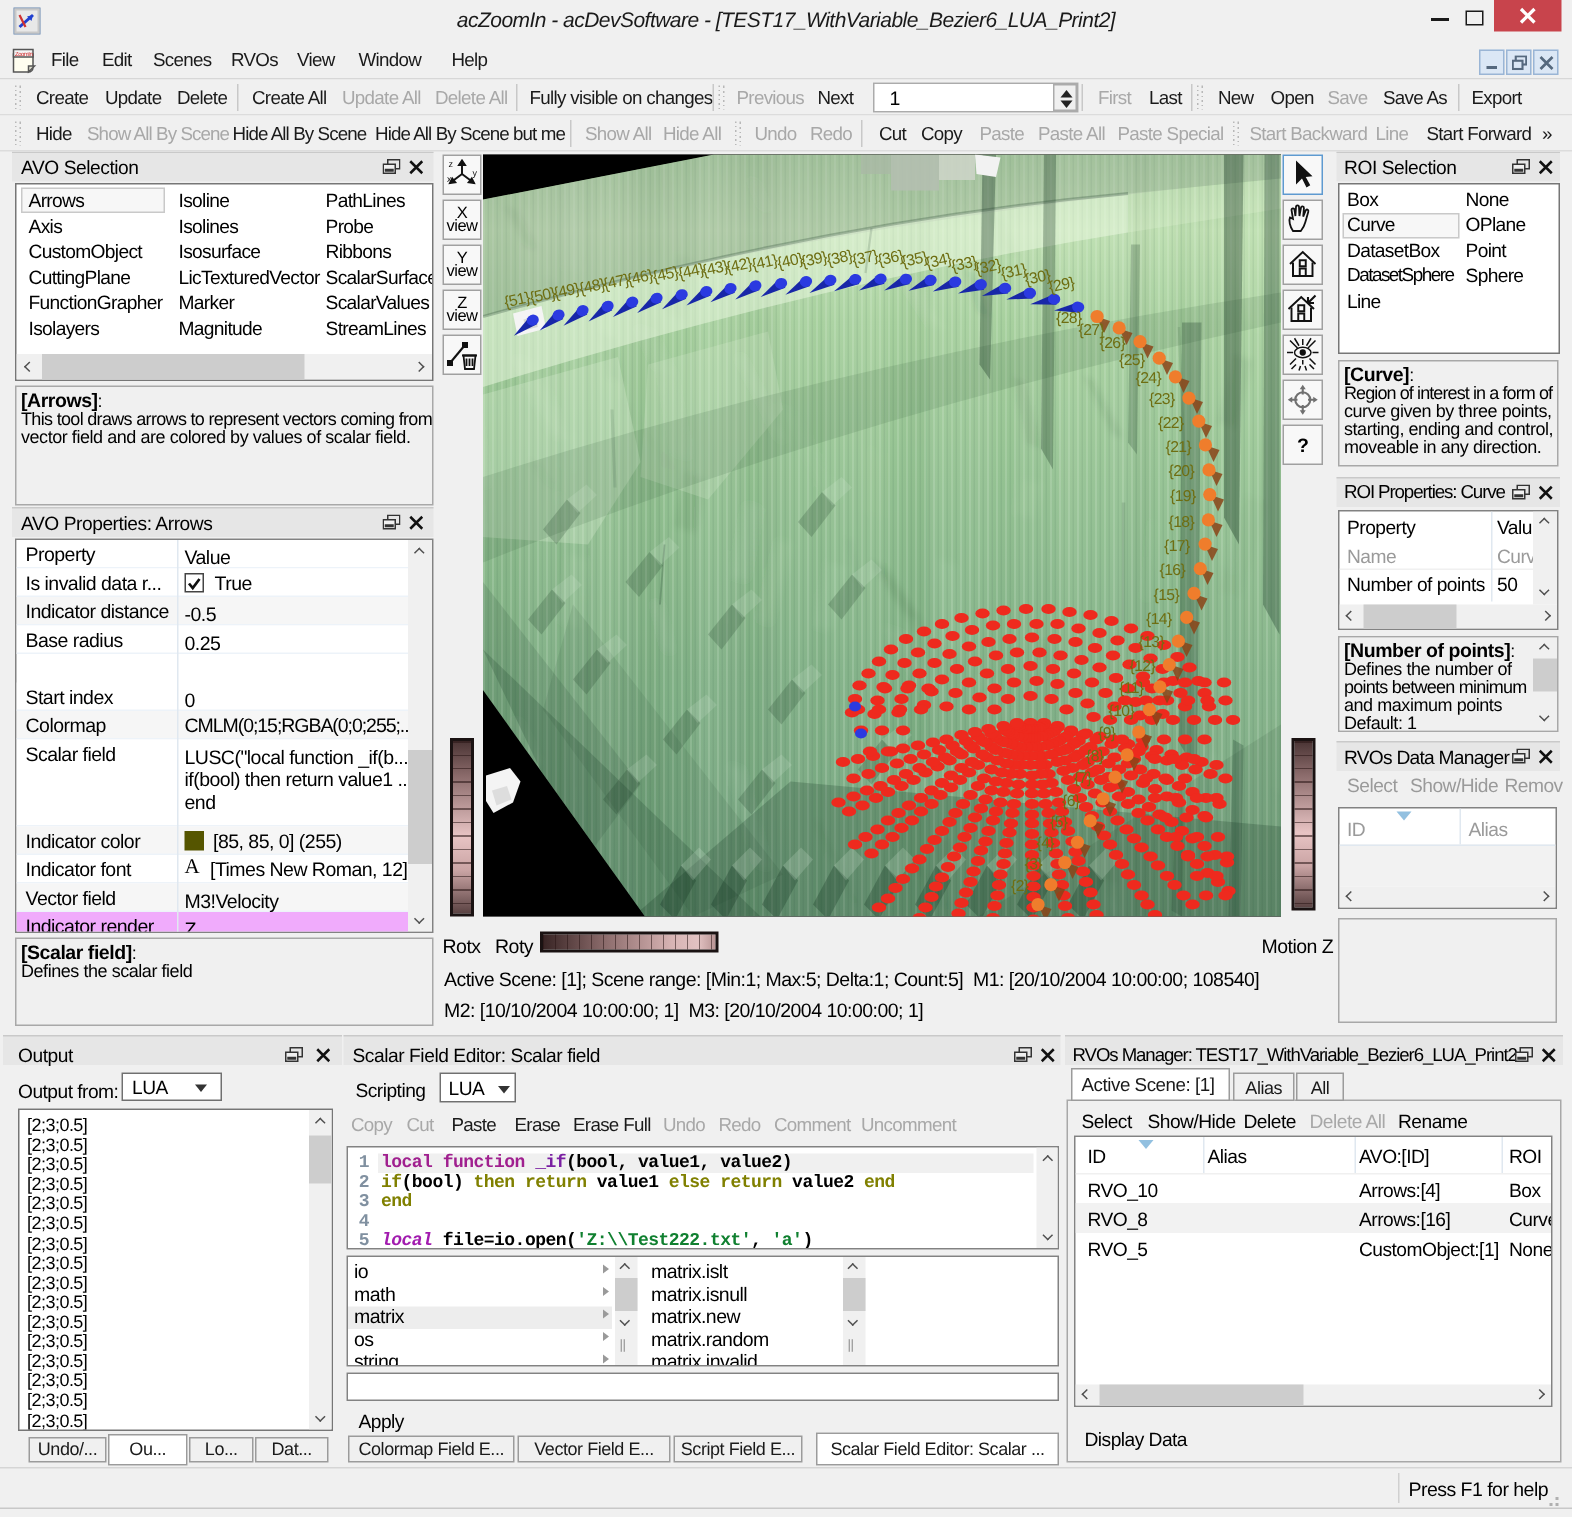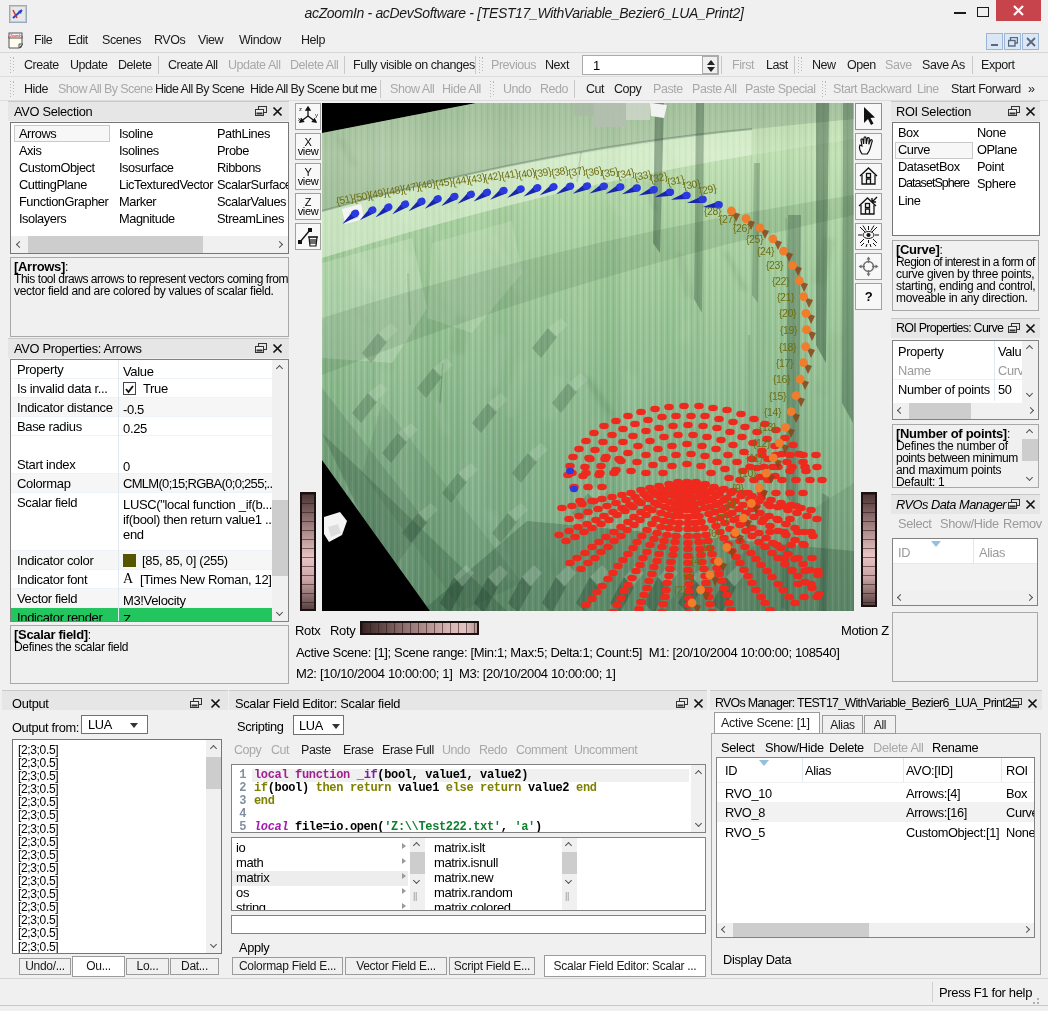--- a/index.html
+++ b/index.html
@@ -232,21 +232,21 @@
 </div>
 <div class="p" style="left:0;top:210px;width:261px;height:19px;background:#fff;border-bottom:1px solid #edf3f9;">
 <div class="p" style="left:6px;top:2px;font-size:13px;">Indicator font</div>
 <div class="p" style="left:112px;top:1px;font-size:14px;font-family:'Liberation Serif',serif;">A</div>
 <div class="p" style="left:129px;top:2px;font-size:13px;">[Times New Roman, 12]</div>
 </div>
 <div class="p" style="left:0;top:229px;width:261px;height:19px;background:#f6f6f6;border-bottom:1px solid #edf3f9;">
 <div class="p" style="left:6px;top:2px;font-size:13px;">Vector field</div>
 <div class="p" style="left:112px;top:2px;font-size:13px;line-height:19.4px;">M3!Velocity</div>
 </div>
-<div class="p" style="left:0;top:248px;width:261px;height:19px;background:#22c55e;border-bottom:1px solid #edf3f9;">
+<div class="p" style="left:0;top:248px;width:261px;height:19px;background:#f0abfc;border-bottom:1px solid #edf3f9;">
 <div class="p" style="left:6px;top:2px;font-size:13px;">Indicator render</div>
 <div class="p" style="left:112px;top:2px;font-size:13px;line-height:19.4px;">Z</div>
 </div>
 <div class="p" style="left:107px;top:0;width:1px;height:267px;background:#e0e8f0;"></div>
 <div class="p" style="left:261px;top:0;width:16px;height:261px;background:#f0f0f0;">
 <div class="ch chu" style="left:4px;top:4px;"></div>
         <div class="ch chd" style="left:4px;top:250px;"></div>
 <div class="vthumb" style="left:0px;top:140px;width:16px;height:76px;"></div>
       </div>
   </div>
@@ -318,21 +318,21 @@
     <b>[Number of points]</b>:<br><span style="white-space:nowrap">Defines the number of</span><br><span style="white-space:nowrap;letter-spacing:-0.5px">points between minimum</span><br><span style="white-space:nowrap">and maximum points</span><br>Default: 1
   </div>
   <div class="p" style="left:129px;top:0;width:16px;height:62px;background:#f0f0f0;">
     <div class="ch chu" style="left:4px;top:3px;"></div>
       <div class="ch chd" style="left:4px;top:50px;"></div>
     <div class="vthumb" style="left:0;top:14px;width:16px;height:22px;"></div>
   </div>
 </div>
 
 <div class="p" style="left:891px;top:494px;width:149px;height:190px;">
-  <div class="p ptitle" style="left:5px;top:3px;letter-spacing:-0.5px;font-style:italic;">RVOs Data Manager</div>
+  <div class="p ptitle" style="left:5px;top:3px;letter-spacing:-0.5px;">RVOs Data Manager</div>
   <svg class="p" style="left:117px;top:5px;" width="12" height="11" viewBox="0 0 12 11">
       <rect x="3.5" y="0.5" width="8" height="6" fill="none" stroke="#333"></rect>
       <rect x="0.5" y="3.5" width="8" height="6" fill="#f0f0f0" stroke="#333"></rect>
       <rect x="1.5" y="6.5" width="6" height="2" fill="#333"></rect>
     </svg>
   <svg class="p" style="left:134px;top:5px;" width="11" height="11" viewBox="0 0 11 11">
       <path d="M1.5 1.5 L9.5 9.5 M9.5 1.5 L1.5 9.5" stroke="#111" stroke-width="1.7"></path>
     </svg>
   <div class="p" style="left:7px;top:22px;color:#9a9a9a;">Select</div>
   <div class="p" style="left:49px;top:22px;color:#9a9a9a;">Show/Hide</div>
@@ -449,21 +449,21 @@
     <div class="p" style="left:178px;top:0;width:15px;height:72px;background:#f0f0f0;">
       <div class="ch chu" style="left:3px;top:3px;"></div>
         <div class="vthumb" style="left:0;top:14px;width:15px;height:22px;"></div>
         <div class="ch chd" style="left:3px;top:40px;"></div>
       <div class="p" style="left:3px;top:53px;font-size:9px;color:#909090;">||</div>
     </div>
     <div class="p" style="left:202px;top:2px;">matrix.islt</div>
       <div class="p" style="left:202px;top:17px;">matrix.isnull</div>
       <div class="p" style="left:202px;top:32px;">matrix.new</div>
       <div class="p" style="left:202px;top:47px;">matrix.random</div>
-      <div class="p" style="left:202px;top:62px;">matrix.colored</div>
+      <div class="p" style="left:202px;top:62px;">matrix.invalid</div>
     <div class="p" style="left:330px;top:0;width:15px;height:72px;background:#f0f0f0;">
       <div class="ch chu" style="left:3px;top:3px;"></div>
         <div class="vthumb" style="left:0;top:14px;width:15px;height:22px;"></div>
         <div class="ch chd" style="left:3px;top:40px;"></div>
       <div class="p" style="left:3px;top:53px;font-size:9px;color:#909090;">||</div>
     </div>
   </div>
   <div class="p" style="left:2px;top:225px;width:475px;height:19px;background:#fff;border:1px solid #828282;"></div>
   <div class="p" style="left:10px;top:250px;">Apply</div>
   <div class="tab" style="left:3px;top:267px;width:111px;height:18px;padding-top:1px;">Colormap Field E...</div>

